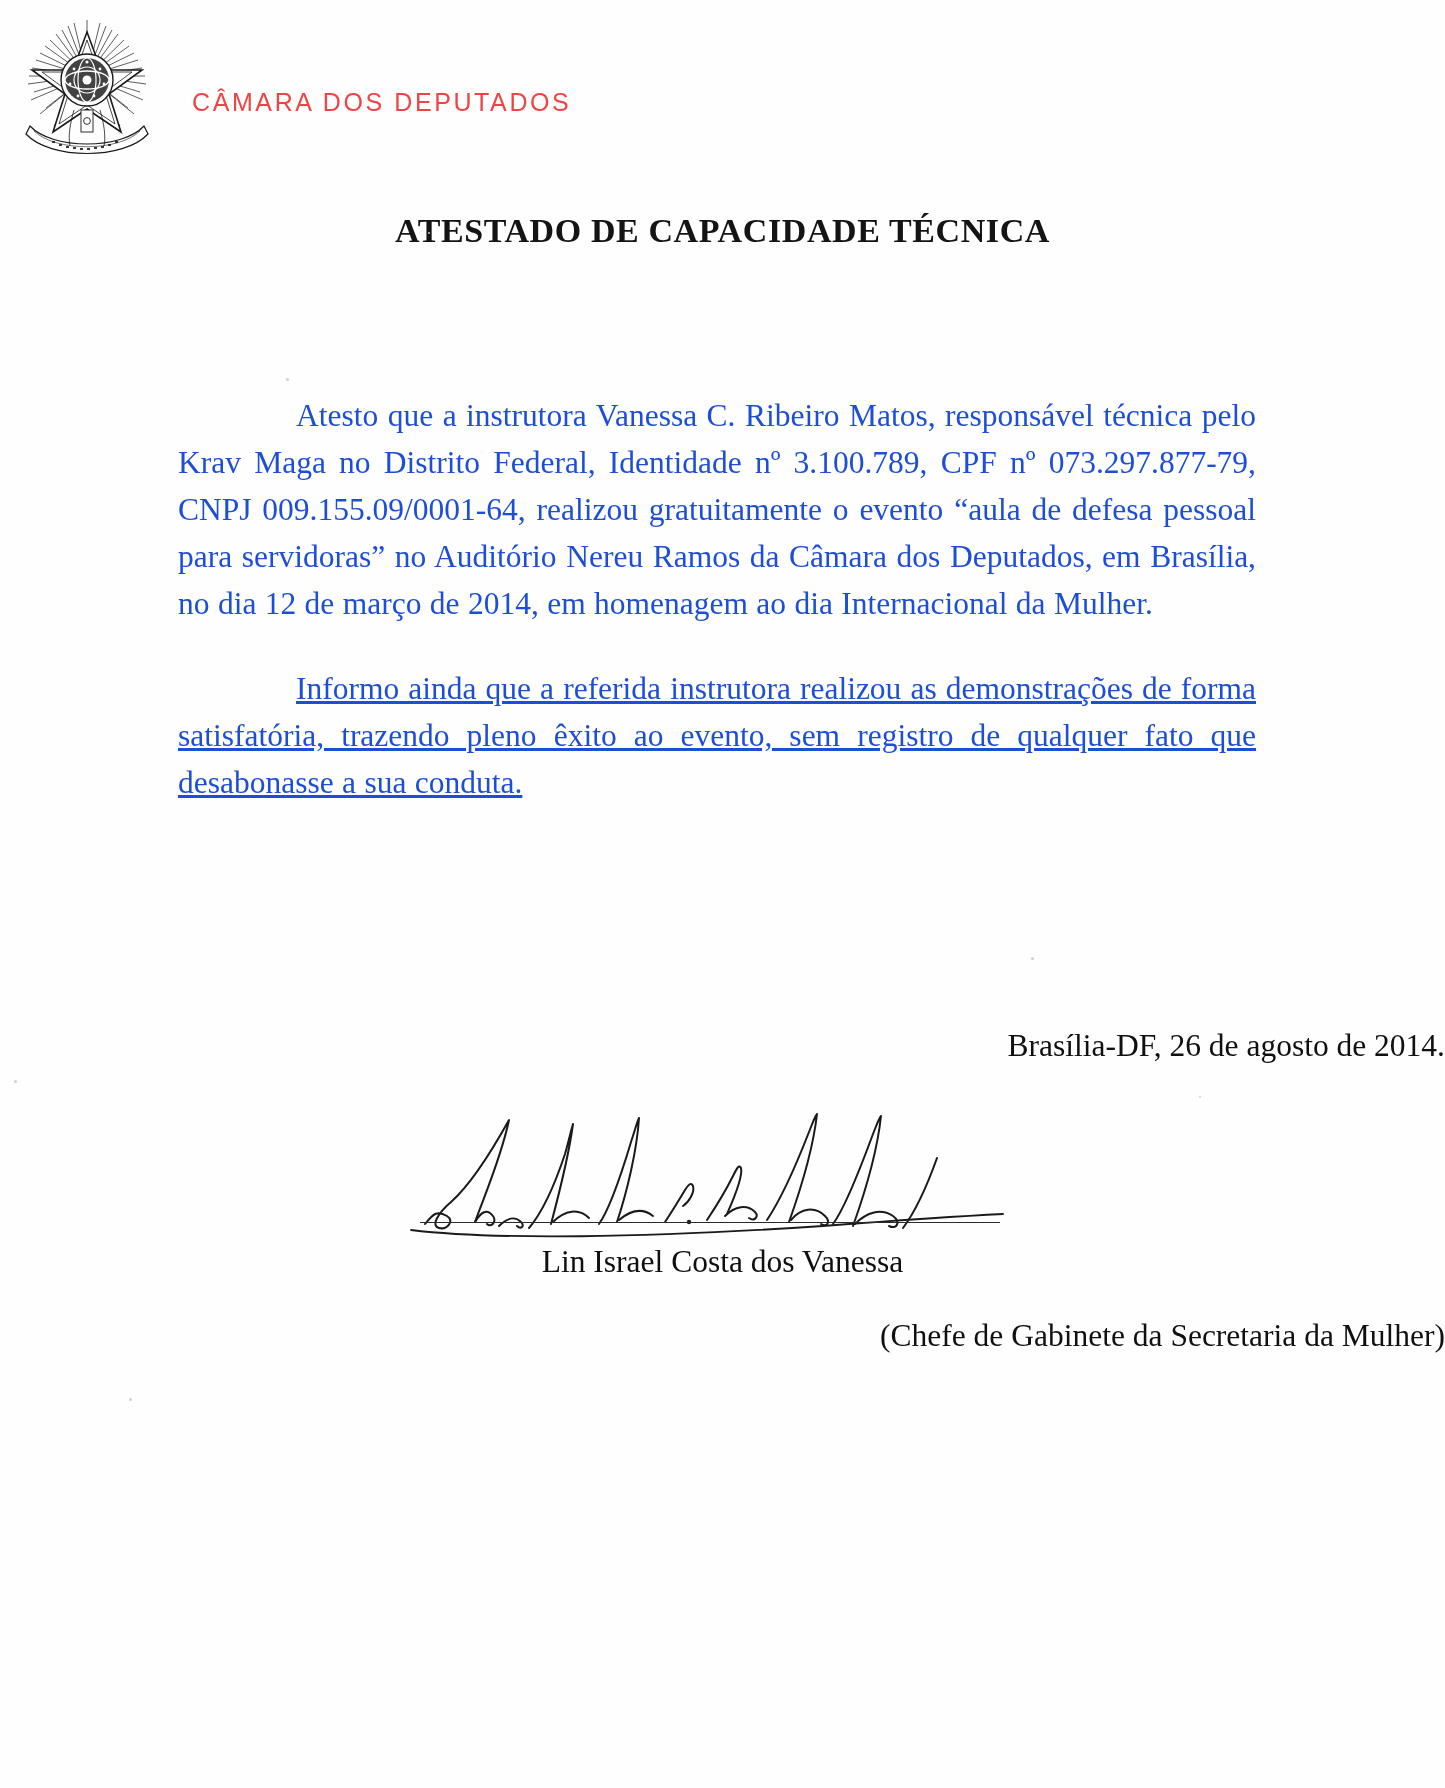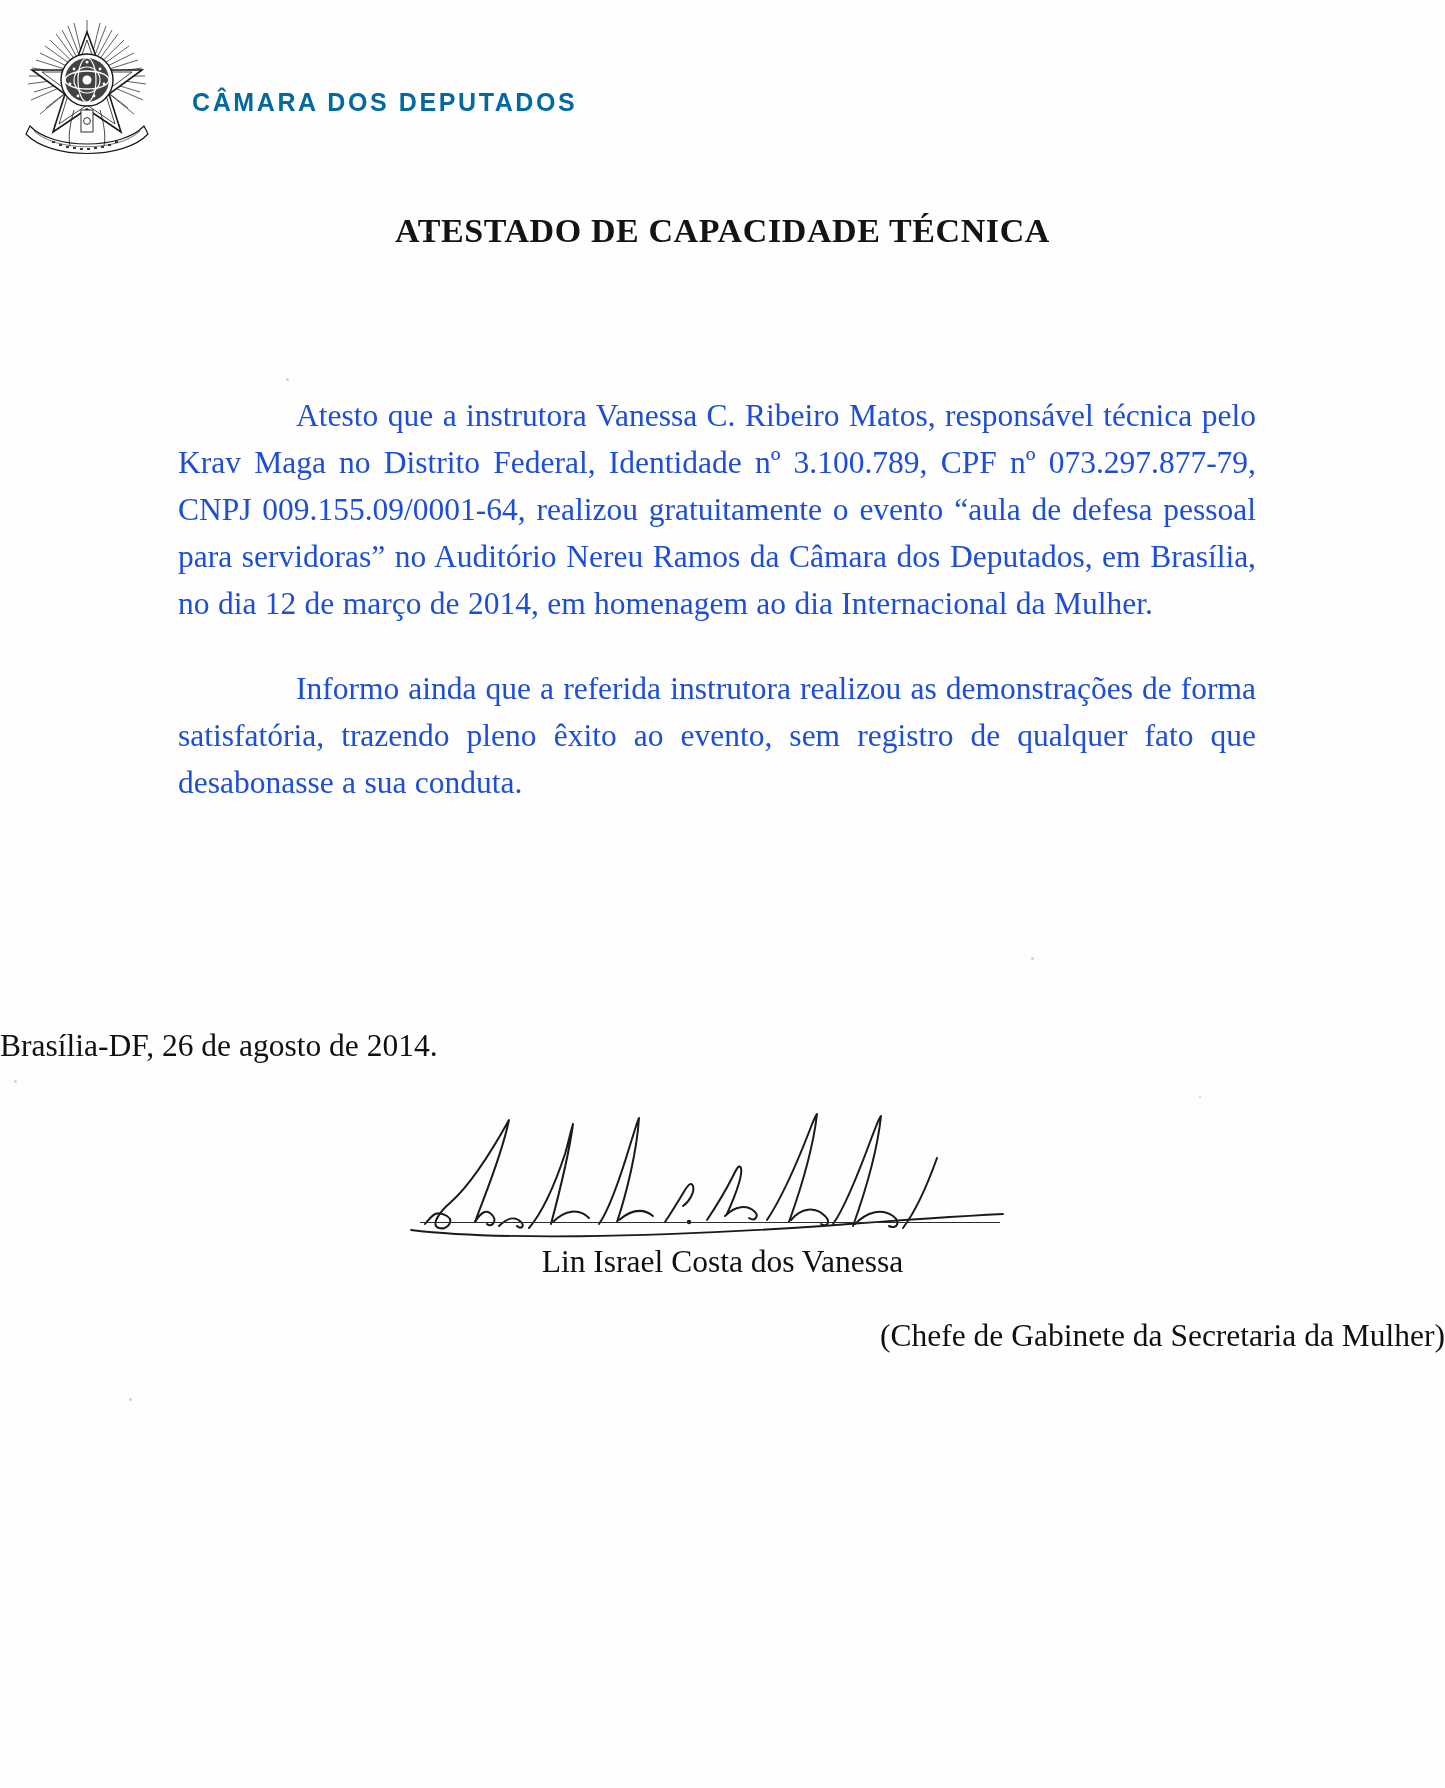--- a/index.html
+++ b/index.html
@@ -38,24 +38,24 @@
     width: 150px;
     height: 150px;
   }
   .crest svg { display: block; }
 
   .org-name {
     position: absolute;
     left: 192px;
     top: 80px;
     font-family: "Liberation Sans", sans-serif;
-    font-weight: bold;
+    font-weight: normal;
     font-size: 25px;
     letter-spacing: 2.6px;
-    color: #0369a1;
+    color: #ef4444;
     white-space: nowrap;
   }
 
   
   .doc-title {
     position: absolute;
     top: 212px;
     left: 0;
     width: 100%;
     text-align: center;
@@ -76,29 +76,29 @@
   .para {
     text-align: justify;
     text-justify: inter-word;
     font-size: 31.5px;
     line-height: 47px;
     text-indent: 118px;
     color: #1d4ed8;
     margin: 0 0 38px 0;
     word-spacing: 0.5px;
   }
-  .para:last-child { margin-bottom: 0; }
+  .para:last-child { margin-bottom: 0; text-decoration: underline; }
 
   
   .date-line {
     position: absolute;
     top: 1028px;
     left: 0;
     width: 100%;
-    text-align: left;
+    text-align: right;
     font-size: 31.5px;
     color: #101010;
   }
 
   
   .sig-area {
     position: absolute;
     top: 1098px;
     left: 0;
     width: 100%;

